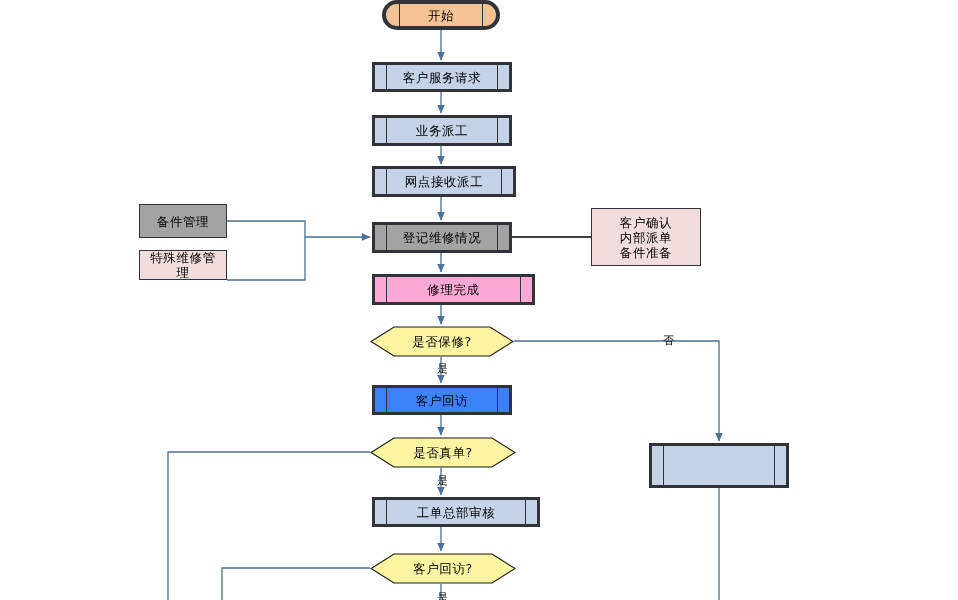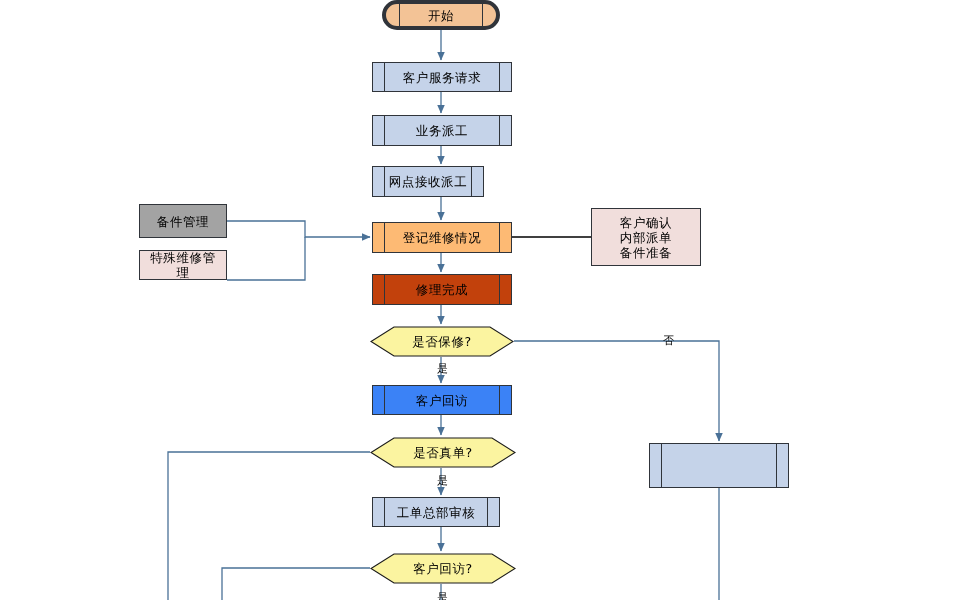--- a/index.html
+++ b/index.html
@@ -34,21 +34,21 @@
     justify-content: center;
     text-align: center;
     color: #000000;
     font-size: 12.5px;
     line-height: 15px;
     letter-spacing: 0.6px;
     z-index: 3;
   }
   
   .proc {
-    border: 1px solid #0369a1;
+    border: 3px solid #0369a1;
     background: #c5d3e9;
   }
   .proc .bar {
     position: absolute;
     top: 0;
     bottom: 0;
     width: 0;
     border-left: 1px solid #30343a;
   }
   .proc .bar.left  { left: 11px; }
@@ -162,40 +162,40 @@
       <div class="node proc" style="left: 372px; top: 62px; width: 140px; height: 30px; background: rgb(197, 211, 233); border-color: rgb(48, 52, 58);">
         <span class="bar left"></span>
         <span class="bar right"></span>
         <span class="txt">客户服务请求</span>
       </div>
       <div class="node proc" style="left: 372px; top: 115px; width: 140px; height: 31px; background: rgb(197, 211, 233); border-color: rgb(48, 52, 58);">
         <span class="bar left"></span>
         <span class="bar right"></span>
         <span class="txt">业务派工</span>
       </div>
-      <div class="node proc" style="left: 372px; top: 166px; width: 112px; height: 31px; background: rgb(197, 211, 233); border-color: rgb(48, 52, 58);">
+      <div class="node proc" style="left: 372px; top: 166px; width: 144px; height: 31px; background: rgb(197, 211, 233); border-color: rgb(48, 52, 58);">
         <span class="bar left"></span>
         <span class="bar right"></span>
         <span class="txt">网点接收派工</span>
       </div>
       <div class="node rect" style="left: 139px; top: 204px; width: 88px; height: 34px; background: #a3a3a3; border-color: rgb(48, 52, 58);">
         <span class="txt">备件管理</span>
       </div>
       <div class="node rect" style="left: 139px; top: 250px; width: 88px; height: 30px; background: rgb(241, 222, 220); border-color: rgb(48, 52, 58);">
         <span class="txt">特殊维修管理</span>
       </div>
-      <div class="node proc" style="left: 372px; top: 222px; width: 140px; height: 31px; background: #fdba74; border-color: rgb(48, 52, 58);">
+      <div class="node proc" style="left: 372px; top: 222px; width: 140px; height: 31px; background: #a3a3a3; border-color: rgb(48, 52, 58);">
         <span class="bar left"></span>
         <span class="bar right"></span>
         <span class="txt">登记维修情况</span>
       </div>
       <div class="node rect" style="left: 591px; top: 208px; width: 110px; height: 58px; background: rgb(241, 222, 220); border-color: rgb(48, 52, 58);">
         <span class="txt">客户确认<br>内部派单<br>备件准备</span>
       </div>
-      <div class="node proc" style="left: 372px; top: 274px; width: 140px; height: 31px; background: #c2410c; border-color: rgb(48, 52, 58);">
+      <div class="node proc" style="left: 372px; top: 274px; width: 163px; height: 31px; background: #f9a8d4; border-color: rgb(48, 52, 58);">
         <span class="bar left"></span>
         <span class="bar right"></span>
         <span class="txt">修理完成</span>
       </div>
       <div class="node hex" style="left: 370px; top: 326px; width: 144px; height: 31px;">
         <svg class="hexfill" viewBox="0 0 144 31" preserveAspectRatio="none">
           <polygon points="24,1 120,1 143,15.5 120,30 24,30 1,15.5" fill="#fbf4a0" stroke="#1b1b1b" stroke-width="1.2" vector-effect="non-scaling-stroke"></polygon>
         </svg>
         <span class="txt">是否保修?</span>
       </div>
@@ -203,21 +203,21 @@
         <span class="bar left"></span>
         <span class="bar right"></span>
         <span class="txt">客户回访</span>
       </div>
       <div class="node hex" style="left: 370px; top: 437px; width: 146px; height: 31px;">
         <svg class="hexfill" viewBox="0 0 146 31" preserveAspectRatio="none">
           <polygon points="24,1 122,1 145,15.5 122,30 24,30 1,15.5" fill="#fbf4a0" stroke="#1b1b1b" stroke-width="1.2" vector-effect="non-scaling-stroke"></polygon>
         </svg>
         <span class="txt">是否真单?</span>
       </div>
-      <div class="node proc" style="left: 372px; top: 497px; width: 128px; height: 30px; background: rgb(197, 211, 233); border-color: rgb(48, 52, 58); align-items: center;">
+      <div class="node proc" style="left: 372px; top: 497px; width: 168px; height: 30px; background: rgb(197, 211, 233); border-color: rgb(48, 52, 58); align-items: center;">
         <span class="bar left"></span>
         <span class="bar right"></span>
         <span class="txt">工单总部审核</span>
       </div>
       <div class="node hex" style="left: 370px; top: 553px; width: 146px; height: 31px;">
         <svg class="hexfill" viewBox="0 0 146 31" preserveAspectRatio="none">
           <polygon points="24,1 122,1 145,15.5 122,30 24,30 1,15.5" fill="#fbf4a0" stroke="#1b1b1b" stroke-width="1.2" vector-effect="non-scaling-stroke"></polygon>
         </svg>
         <span class="txt">客户回访?</span>
       </div>

